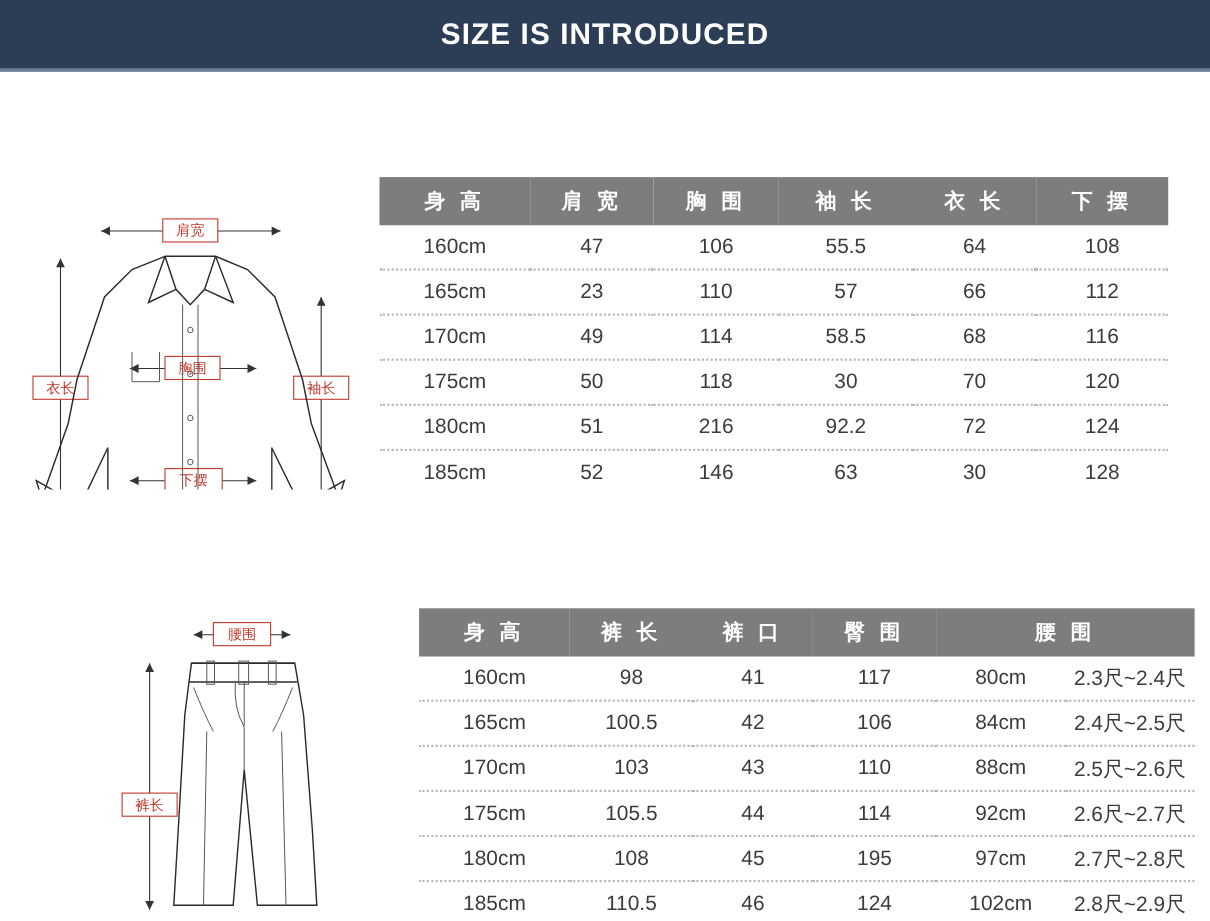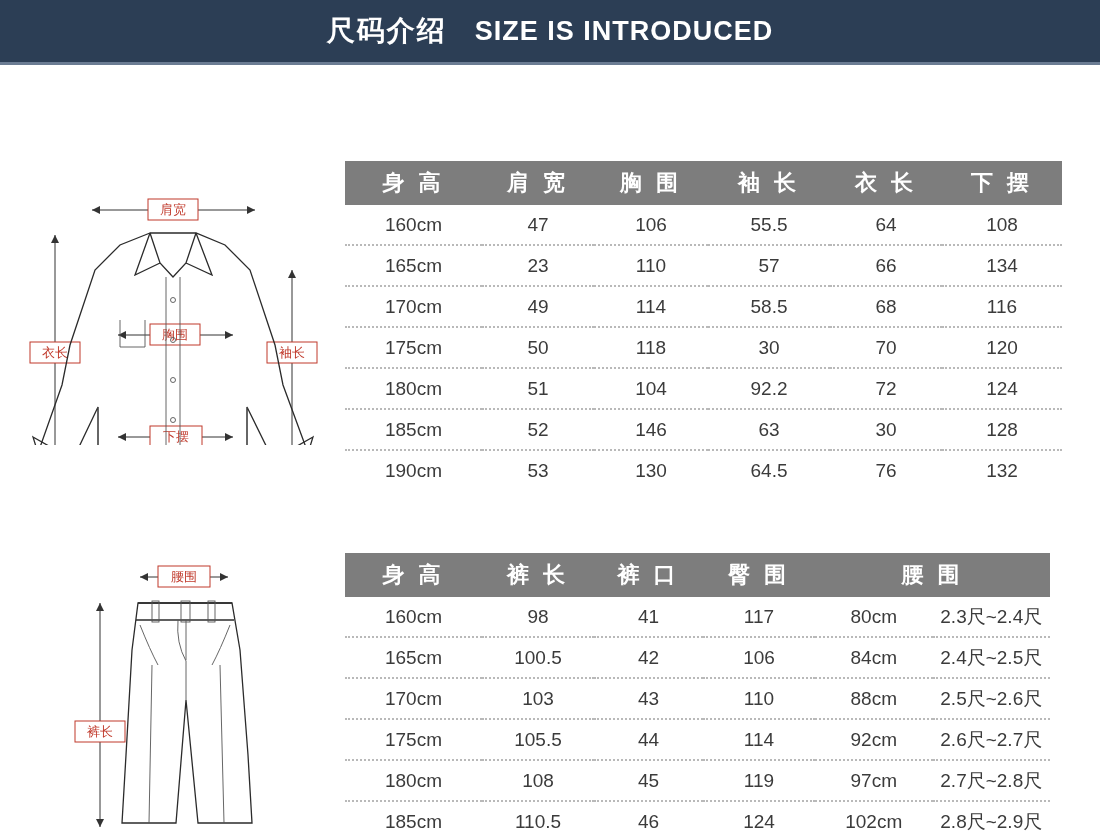--- a/index.html
+++ b/index.html
@@ -53,20 +53,21 @@
     top: 20px;
     left: 0;
     width: 1100px;
     height: 360px;
   }
   .section-bottom {
     top: 410px;
     left: 0;
     width: 940px;
     height: 362px;
+    padding-left: 36px;
   }
 
   .figure-box {
     width: 345px;
     position: relative;
     text-align: center;
   }
   .table-box {
     width: 720px;
     padding-top: 76px;
@@ -75,21 +76,21 @@
 
   
   table.size-table {
     border-collapse: collapse;
     width: 705px;
     table-layout: fixed;
   }
   table.size-table thead th {
     background: #7d7d7d;
     color: #ffffff;
-    font-size: 22px;
+    font-size: 19px;
     font-weight: bold;
     height: 42px;
     letter-spacing: 4px;
     text-align: center;
     border: none;
   }
   table.size-table tbody td {
     text-align: center;
     font-size: 19px;
     color: #3b3b3b;
@@ -125,21 +126,20 @@
   .lblbox {
     fill: #ffffff;
     stroke: #c0392b;
     stroke-width: 1;
   }
 </style>
 </head>
 <body>
 
 <div class="header">
-  <span class="title-cn">尺码介绍</span>
   <span class="title-en">SIZE IS INTRODUCED</span>
 </div>
 
 <div class="content">
 
   <div class="section section-top">
 
     <div class="figure-box">
       <svg width="345" height="360" viewBox="0 0 345 360">
 
@@ -217,62 +217,54 @@
             <td>55.5</td>
             <td>64</td>
             <td>108</td>
           </tr>
           <tr>
             <td>165cm</td>
             <td>23</td>
             <td>110</td>
             <td>57</td>
             <td>66</td>
-            <td>134</td>
+            <td>112</td>
           </tr>
           <tr>
             <td>170cm</td>
             <td>49</td>
             <td>114</td>
             <td>58.5</td>
             <td>68</td>
             <td>116</td>
           </tr>
           <tr>
             <td>175cm</td>
             <td>50</td>
             <td>118</td>
             <td>30</td>
             <td>70</td>
             <td>120</td>
           </tr>
           <tr>
             <td>180cm</td>
             <td>51</td>
-            <td>104</td>
+            <td>216</td>
             <td>92.2</td>
             <td>72</td>
             <td>124</td>
           </tr>
           <tr>
             <td>185cm</td>
             <td>52</td>
             <td>146</td>
             <td>63</td>
             <td>30</td>
             <td>128</td>
           </tr>
-          <tr>
-            <td>190cm</td>
-            <td>53</td>
-            <td>130</td>
-            <td>64.5</td>
-            <td>76</td>
-            <td>132</td>
-          </tr>
         </tbody>
       </table>
     </div>
   </div>
 
   <div class="section section-bottom">
 
     <div class="figure-box">
       <svg width="345" height="362" viewBox="0 0 345 362">
 
@@ -351,21 +343,21 @@
             <td>105.5</td>
             <td>44</td>
             <td>114</td>
             <td>92cm</td>
             <td>2.6尺~2.7尺</td>
           </tr>
           <tr>
             <td>180cm</td>
             <td>108</td>
             <td>45</td>
-            <td>119</td>
+            <td>195</td>
             <td>97cm</td>
             <td>2.7尺~2.8尺</td>
           </tr>
           <tr>
             <td>185cm</td>
             <td>110.5</td>
             <td>46</td>
             <td>124</td>
             <td>102cm</td>
             <td>2.8尺~2.9尺</td>

